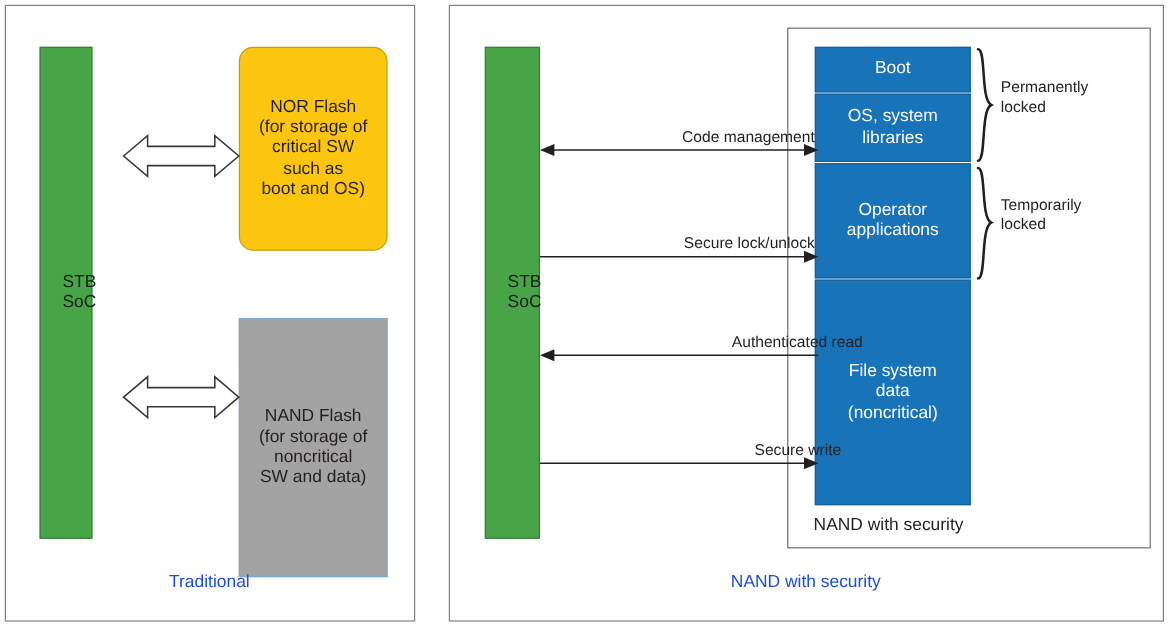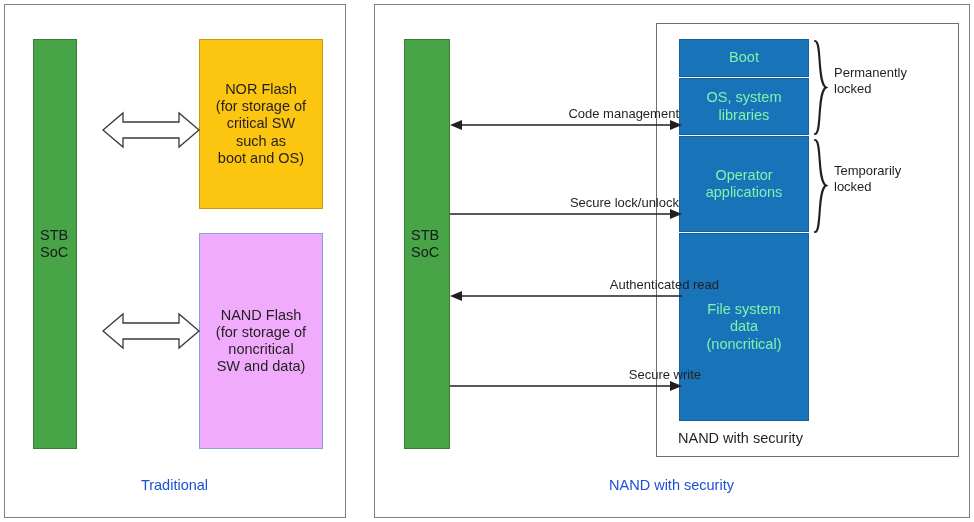--- a/index.html
+++ b/index.html
@@ -6,25 +6,25 @@
   body{
     width:974px;height:522px;position:relative;overflow:hidden;
     font-family:"Liberation Sans","DejaVu Sans",sans-serif;
     color:#231f20;
   }
   .panel{position:absolute;top:4px;height:514px;border:1.5px solid #808080;background:#ffffff;box-sizing:border-box;}
   #panel-left{left:4px;width:342px;}
   #panel-right{left:374px;width:596px;}
 
   .block{position:absolute;box-sizing:border-box;display:flex;align-items:center;justify-content:center;text-align:center;line-height:1.18;}
-  .soc{background:#47a447;border:1px solid #3b7c3b;color:#1a1a1a;font-size:14.5px;justify-content:flex-start;align-items:center;padding-left:6px;text-align:left;}
+  .soc{background:#47a447;border:1px solid #3b7c3b;color:#1a1a1a;font-size:14.5px;justify-content:flex-start;align-items:center;padding-left:18px;text-align:left;}
   .nor{background:#fcc50f;border:1px solid #c99b0b;color:#231f20;font-size:14.5px;}
-  .nand{background:#f0abfc;border:1px solid #7da7cc;color:#231f20;font-size:14.5px;}
+  .nand{background:#a3a3a3;border:1px solid #7da7cc;color:#231f20;font-size:14.5px;margin-top:32px;}
 
-  .seg{position:absolute;box-sizing:border-box;background:#1973b8;border:1px solid #15619c;color:#86efac;
+  .seg{position:absolute;box-sizing:border-box;background:#1973b8;border:1px solid #15619c;color:#ffffff;
        display:flex;align-items:center;justify-content:center;text-align:center;font-size:14.5px;line-height:1.2;}
 
   .inner-box{position:absolute;box-sizing:border-box;border:1.2px solid #6e6e6e;background:#ffffff;}
 
   .caption{position:absolute;font-size:14.5px;color:#1d4ed8;text-align:center;}
   .inner-label{position:absolute;font-size:14.5px;color:#231f20;}
 
   .arrow-label{position:absolute;font-size:13px;color:#231f20;text-align:right;white-space:nowrap;}
   .arrow-svg{position:absolute;}
   .brace-svg{position:absolute;}
@@ -33,21 +33,21 @@
 </head>
 <body>
 
 <div class="panel" id="panel-left">
 
   <div class="block soc" style="left:28px;top:34px;width:44px;height:410px;">
     <span style="white-space:pre-line;">STB
 SoC</span>
   </div>
 
-  <div class="block nor" style="left:194px;top:34px;width:124px;height:170px;">
+  <div class="block nor" style="left:194px;top:34px;width:124px;height:170px;border-radius:12px;">
     <span style="white-space:pre-line;">NOR Flash
 (for storage of
 critical SW
 such as
 boot and OS)</span>
   </div>
 
   <div class="block nand" style="left:194px;top:228px;width:124px;height:216px;">
     <span style="white-space:pre-line;">NAND Flash
 (for storage of

